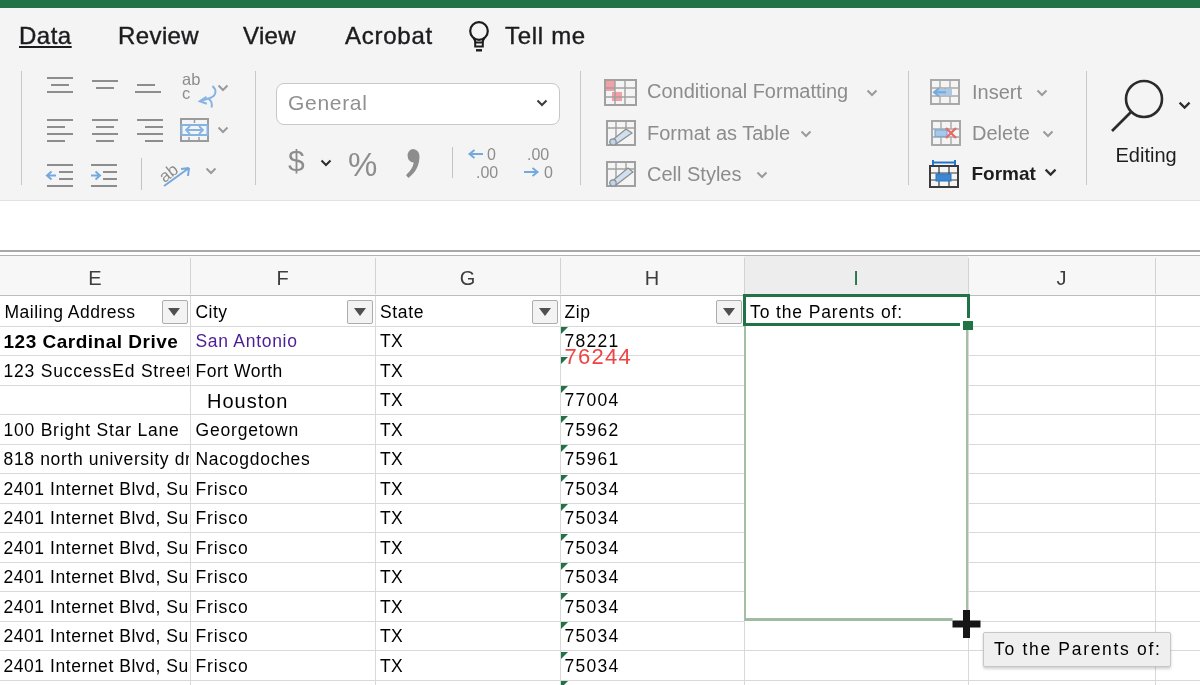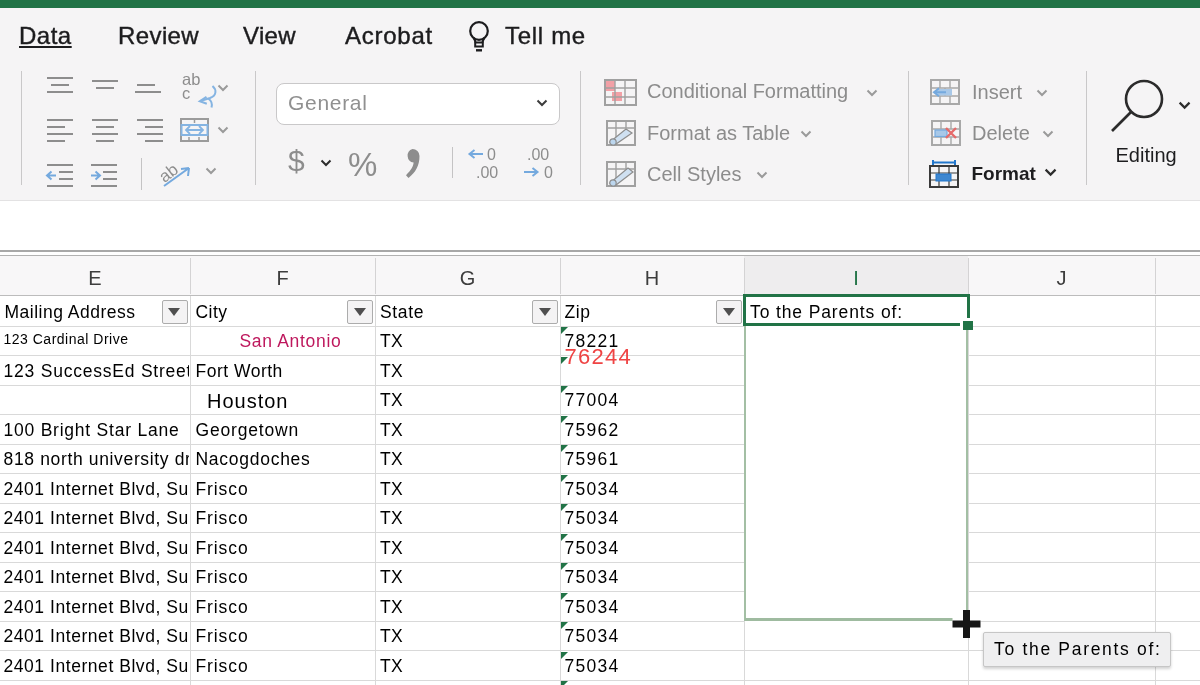--- a/index.html
+++ b/index.html
@@ -215,22 +215,22 @@
 <div class="abs" style="left:564.5px;top:301.9px;width:140px;height:24px;font-size:17.5px;color:#000;white-space:nowrap;overflow:hidden;letter-spacing:0.56px;">Zip</div>
 <div class="abs" style="left:750px;top:301.9px;width:212px;height:24px;font-size:17.5px;color:#000;white-space:nowrap;overflow:hidden;letter-spacing:0.88px;">To the Parents of:</div>
 <div class="abs" style="left:161.5px;top:300px;width:26px;height:23.5px;background:#f4f3f4;border:1.5px solid #acacac;border-radius:2px;"></div>
 <div class="abs" style="left:168.0px;top:308px;width:0;height:0;border-left:6.5px solid transparent;border-right:6.5px solid transparent;border-top:8.5px solid #4f4f4f;"></div>
 <div class="abs" style="left:347px;top:300px;width:26px;height:23.5px;background:#f4f3f4;border:1.5px solid #acacac;border-radius:2px;"></div>
 <div class="abs" style="left:353.5px;top:308px;width:0;height:0;border-left:6.5px solid transparent;border-right:6.5px solid transparent;border-top:8.5px solid #4f4f4f;"></div>
 <div class="abs" style="left:532px;top:300px;width:26px;height:23.5px;background:#f4f3f4;border:1.5px solid #acacac;border-radius:2px;"></div>
 <div class="abs" style="left:538.5px;top:308px;width:0;height:0;border-left:6.5px solid transparent;border-right:6.5px solid transparent;border-top:8.5px solid #4f4f4f;"></div>
 <div class="abs" style="left:716px;top:300px;width:26px;height:23.5px;background:#f4f3f4;border:1.5px solid #acacac;border-radius:2px;"></div>
 <div class="abs" style="left:722.5px;top:308px;width:0;height:0;border-left:6.5px solid transparent;border-right:6.5px solid transparent;border-top:8.5px solid #4f4f4f;"></div>
-<div class="abs" style="left:3.5px;top:331.4px;width:185.5px;height:24px;font-size:14px;color:#000;white-space:nowrap;overflow:hidden;letter-spacing:0.5px;">123 Cardinal Drive</div>
-<div class="abs" style="left:195.5px;top:331.4px;width:146px;height:24px;font-size:17.5px;color:#be185d;white-space:nowrap;overflow:hidden;letter-spacing:0.7px;text-align:right;">San Antonio</div>
+<div class="abs" style="left:3.5px;top:331.4px;width:185.5px;height:24px;font-size:19px;color:#000;white-space:nowrap;overflow:hidden;letter-spacing:0.5px;font-weight:bold;">123 Cardinal Drive</div>
+<div class="abs" style="left:195.5px;top:331.4px;width:146px;height:24px;font-size:17.5px;color:#4c1d95;white-space:nowrap;overflow:hidden;letter-spacing:0.7px;">San Antonio</div>
 <div class="abs" style="left:380px;top:331.4px;width:100px;height:24px;font-size:17.5px;color:#000;white-space:nowrap;overflow:hidden;letter-spacing:0.3px;">TX</div>
 <div class="abs" style="left:564.5px;top:331.4px;width:100px;height:24px;font-size:17.5px;color:#000;white-space:nowrap;overflow:hidden;letter-spacing:1.25px;">78221</div>
 <div class="abs" style="left:561px;top:327.0px;width:0;height:0;border-top:7.5px solid #217346;border-right:7.5px solid transparent;"></div>
 <div class="abs" style="left:3.5px;top:360.9px;width:185.5px;height:24px;font-size:17.5px;color:#000;white-space:nowrap;overflow:hidden;letter-spacing:0.78px;">123 SuccessEd Street</div>
 <div class="abs" style="left:195.5px;top:360.9px;width:146px;height:24px;font-size:17.5px;color:#000;white-space:nowrap;overflow:hidden;letter-spacing:0.5px;">Fort Worth</div>
 <div class="abs" style="left:380px;top:360.9px;width:100px;height:24px;font-size:17.5px;color:#000;white-space:nowrap;overflow:hidden;letter-spacing:0.3px;">TX</div>
 <div class="abs" style="left:564.5px;top:344px;width:100px;height:24px;font-size:22px;color:#ef4444;white-space:nowrap;overflow:hidden;letter-spacing:1.25px;">76244</div>
 <div class="abs" style="left:561px;top:356.5px;width:0;height:0;border-top:7.5px solid #217346;border-right:7.5px solid transparent;"></div>
 <div class="abs" style="left:207px;top:390.4px;width:146px;height:24px;font-size:20px;color:#000;white-space:nowrap;overflow:hidden;letter-spacing:1.0px;">Houston</div>
 <div class="abs" style="left:380px;top:390.4px;width:100px;height:24px;font-size:17.5px;color:#000;white-space:nowrap;overflow:hidden;letter-spacing:0.3px;">TX</div>

